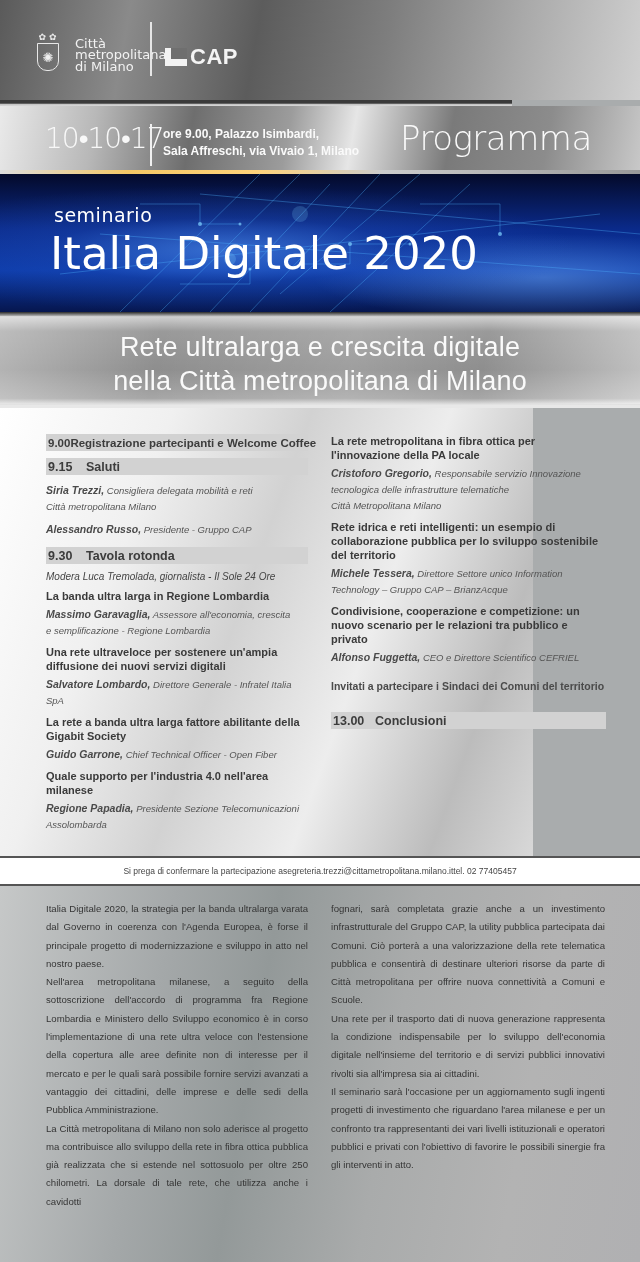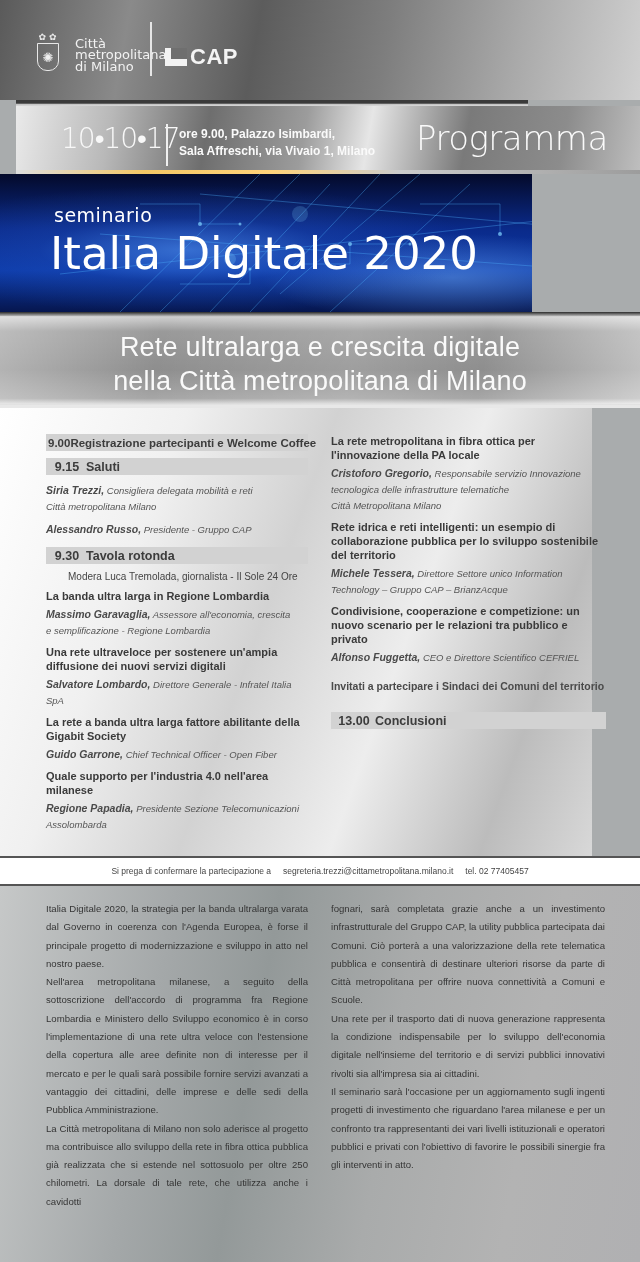--- a/index.html
+++ b/index.html
@@ -17,36 +17,36 @@
   .crest .shield { position: absolute; top: 11px; left: 2px; width: 22px; height: 28px; border: 1.5px solid #e8e8e8; border-radius: 0 0 10px 10px; display: flex; align-items: center; justify-content: center; color: #f0f0f0; font-size: 13px; }
   .cm-text { color: #f2f2f2; font-size: 13px; line-height: 11.5px; font-family: "DejaVu Sans", sans-serif; }
   .logo-divider { position: absolute; left: 150px; top: 22px; width: 2px; height: 54px; background: #e6e6e6; }
   .logo-cap { position: absolute; left: 165px; top: 44px; display: flex; align-items: center; }
   .cap-mark { width: 22px; height: 18px; background: #f2f2f2; position: relative; margin-right: 3px; }
   .cap-mark::after { content: ""; position: absolute; left: 6px; top: 0; width: 16px; height: 11px; background: #6f6f6f; }
   .cap-text { color: #f4f4f4; font-weight: bold; font-size: 22px; letter-spacing: 0.5px; }
 
   
   .date-band {
-    position: absolute; left: 16px; top: 100px; width: 512px; height: 78px;
+    position: absolute; left: 0; top: 100px; width: 512px; height: 78px;
     background: linear-gradient(180deg, #3a3a3a 0%, #3a3a3a 4%, #d8d8d8 6%, #9a9a9a 20%, #6a6a6a 60%, #8a8a8a 90%, #f0c060 94%, #222 98%);
   }
   .date-band-inner {
     position: absolute; left: 0; top: 6px; width: 640px; height: 64px;
     background: linear-gradient(100deg, #eaeaea 0%, #b8b8b8 15%, #6e6e6e 30%, #9c9c9c 45%, #e6e6e6 55%, #7a7a7a 70%, #8c8c8c 85%, #c8c8c8 100%);
   }
   .band-bottom-glow { position: absolute; left: 0; top: 70px; width: 640px; height: 4px; background: linear-gradient(90deg, #ddd 0%, #f4c765 20%, #ffd37a 40%, #ccc 60%, #999 100%); }
   .date-text { position: absolute; left: 45px; top: 22px; color: #f8f8f8; font-size: 28px; font-family: "DejaVu Sans", sans-serif; font-weight: 300; letter-spacing: -1px; }
   .date-sep { position: absolute; left: 150px; top: 24px; width: 2px; height: 42px; background: #f0f0f0; }
   .venue { position: absolute; left: 163px; top: 26px; color: #fafafa; font-size: 12px; line-height: 17px; font-weight: bold; }
   .programma { position: absolute; left: 400px; top: 18px; color: #fafafa; font-size: 34px; font-family: "DejaVu Sans", sans-serif; font-weight: 300; letter-spacing: -0.5px; }
 
   
   .banner {
-    position: absolute; left: 0; top: 174px; width: 532px; height: 138px;
+    position: absolute; left: 0; top: 174px; width: 640px; height: 138px;
     background:
       radial-gradient(ellipse at 35% 55%, rgba(90,160,255,0.55) 0%, rgba(40,90,200,0.25) 30%, rgba(0,0,0,0) 60%),
       radial-gradient(ellipse at 85% 75%, rgba(120,180,255,0.45) 0%, rgba(0,0,0,0) 30%),
       linear-gradient(180deg, #040a2a 0%, #0a2a8a 40%, #0c3aa8 70%, #06164e 100%);
     overflow: hidden;
     padding-left: 20px;
   }
   .banner svg { position: absolute; left: 0; top: 0; }
   .seminario { position: absolute; left: 54px; top: 30px; color: #fff; font-size: 19px; font-family: "DejaVu Sans", sans-serif; letter-spacing: 0.5px; }
   .main-title { position: absolute; left: 50px; top: 52px; color: #fff; font-size: 45px; font-family: "DejaVu Sans", sans-serif; letter-spacing: 0px; line-height: 56px; }
@@ -54,37 +54,37 @@
   
   .subtitle-band {
     position: absolute; left: 0; top: 312px; width: 640px; height: 96px;
     background: linear-gradient(180deg, #2a2a2a 0%, #cfcfcf 5%, #9a9a9a 20%, #8e8e8e 60%, #a6a6a6 90%, #e8e8e8 97%);
   }
   .subtitle-band-shine { position: absolute; inset: 4px 0 4px 0; background: linear-gradient(100deg, rgba(255,255,255,0.35) 0%, rgba(255,255,255,0) 25%, rgba(255,255,255,0.15) 55%, rgba(255,255,255,0) 75%, rgba(255,255,255,0.45) 100%); }
   .subtitle { position: absolute; left: 0; width: 640px; top: 18px; text-align: center; color: #fafafa; font-size: 27px; line-height: 34px; font-family: Liberation Sans, sans-serif; letter-spacing: 0.2px; }
 
   
   .program {
-    position: absolute; left: 0; top: 408px; width: 592px; height: 448px;
+    position: absolute; left: 0; top: 408px; width: 533px; height: 448px;
     background: linear-gradient(110deg, #ffffff 0%, #f0f0f0 25%, #d2d2d2 45%, #ededed 65%, #bcbcbc 85%, #d8d8d8 100%);
   }
   .col { position: absolute; top: 26px; }
   .col-left { left: 46px; width: 262px; }
   .col-right { left: 331px; width: 275px; }
   .slot { background: #d2d2d2; height: 17px; display: flex; align-items: center; font-weight: bold; font-size: 11.5px; color: #3c3c3c; padding-left: 2px; margin-bottom: 7px; white-space: nowrap; }
   .slot .time { display: inline-block; width: 38px; }
-  .slot.big { font-size: 12.5px; text-align: center; }
+  .slot.big { font-size: 12.5px; }
   .speaker { font-size: 9.5px; line-height: 16px; color: #555; font-style: italic; margin-bottom: 6px; }
   .speaker b { color: #4a4a4a; font-size: 10.5px; }
   .talk-title { font-weight: bold; font-size: 11px; line-height: 14px; color: #3a3a3a; margin-bottom: 3px; }
   .invite { font-weight: bold; font-size: 10.5px; color: #4a4a4a; margin: 14px 0 20px 0; }
-  .moderator { font-size: 10px; color: #444; margin-bottom: 7px; margin-left: 22px; }
-
-  
-  .rsvp { position: absolute; left: 0; top: 856px; width: 640px; height: 30px; background: #fff; border-top: 2px solid #555; border-bottom: 2px solid #555; display: flex; align-items: center; justify-content: center; font-size: 8.5px; color: #444; gap: 12px; }
+  .moderator { font-size: 10px; font-style: italic; color: #444; margin-bottom: 7px; }
+
+  
+  .rsvp { position: absolute; left: 0; top: 856px; width: 640px; height: 30px; background: #fff; border-top: 2px solid #555; border-bottom: 2px solid #555; display: flex; align-items: center; justify-content: center; font-size: 8.5px; color: #444; }
 
   
   .desc {
     position: absolute; left: 0; top: 886px; width: 640px; height: 376px;
     background: linear-gradient(100deg, #c6c8c8 0%, #a4a8a9 25%, #939999 40%, #a9abab 60%, #b3b3b3 80%, #b0b0b2 100%);
   }
   .desc-col { position: absolute; top: 14px; font-size: 9.6px; line-height: 18.3px; color: #353535; text-align: justify; }
   .desc-left { left: 46px; width: 262px; }
   .desc-right { left: 331px; width: 274px; }
 </style>

